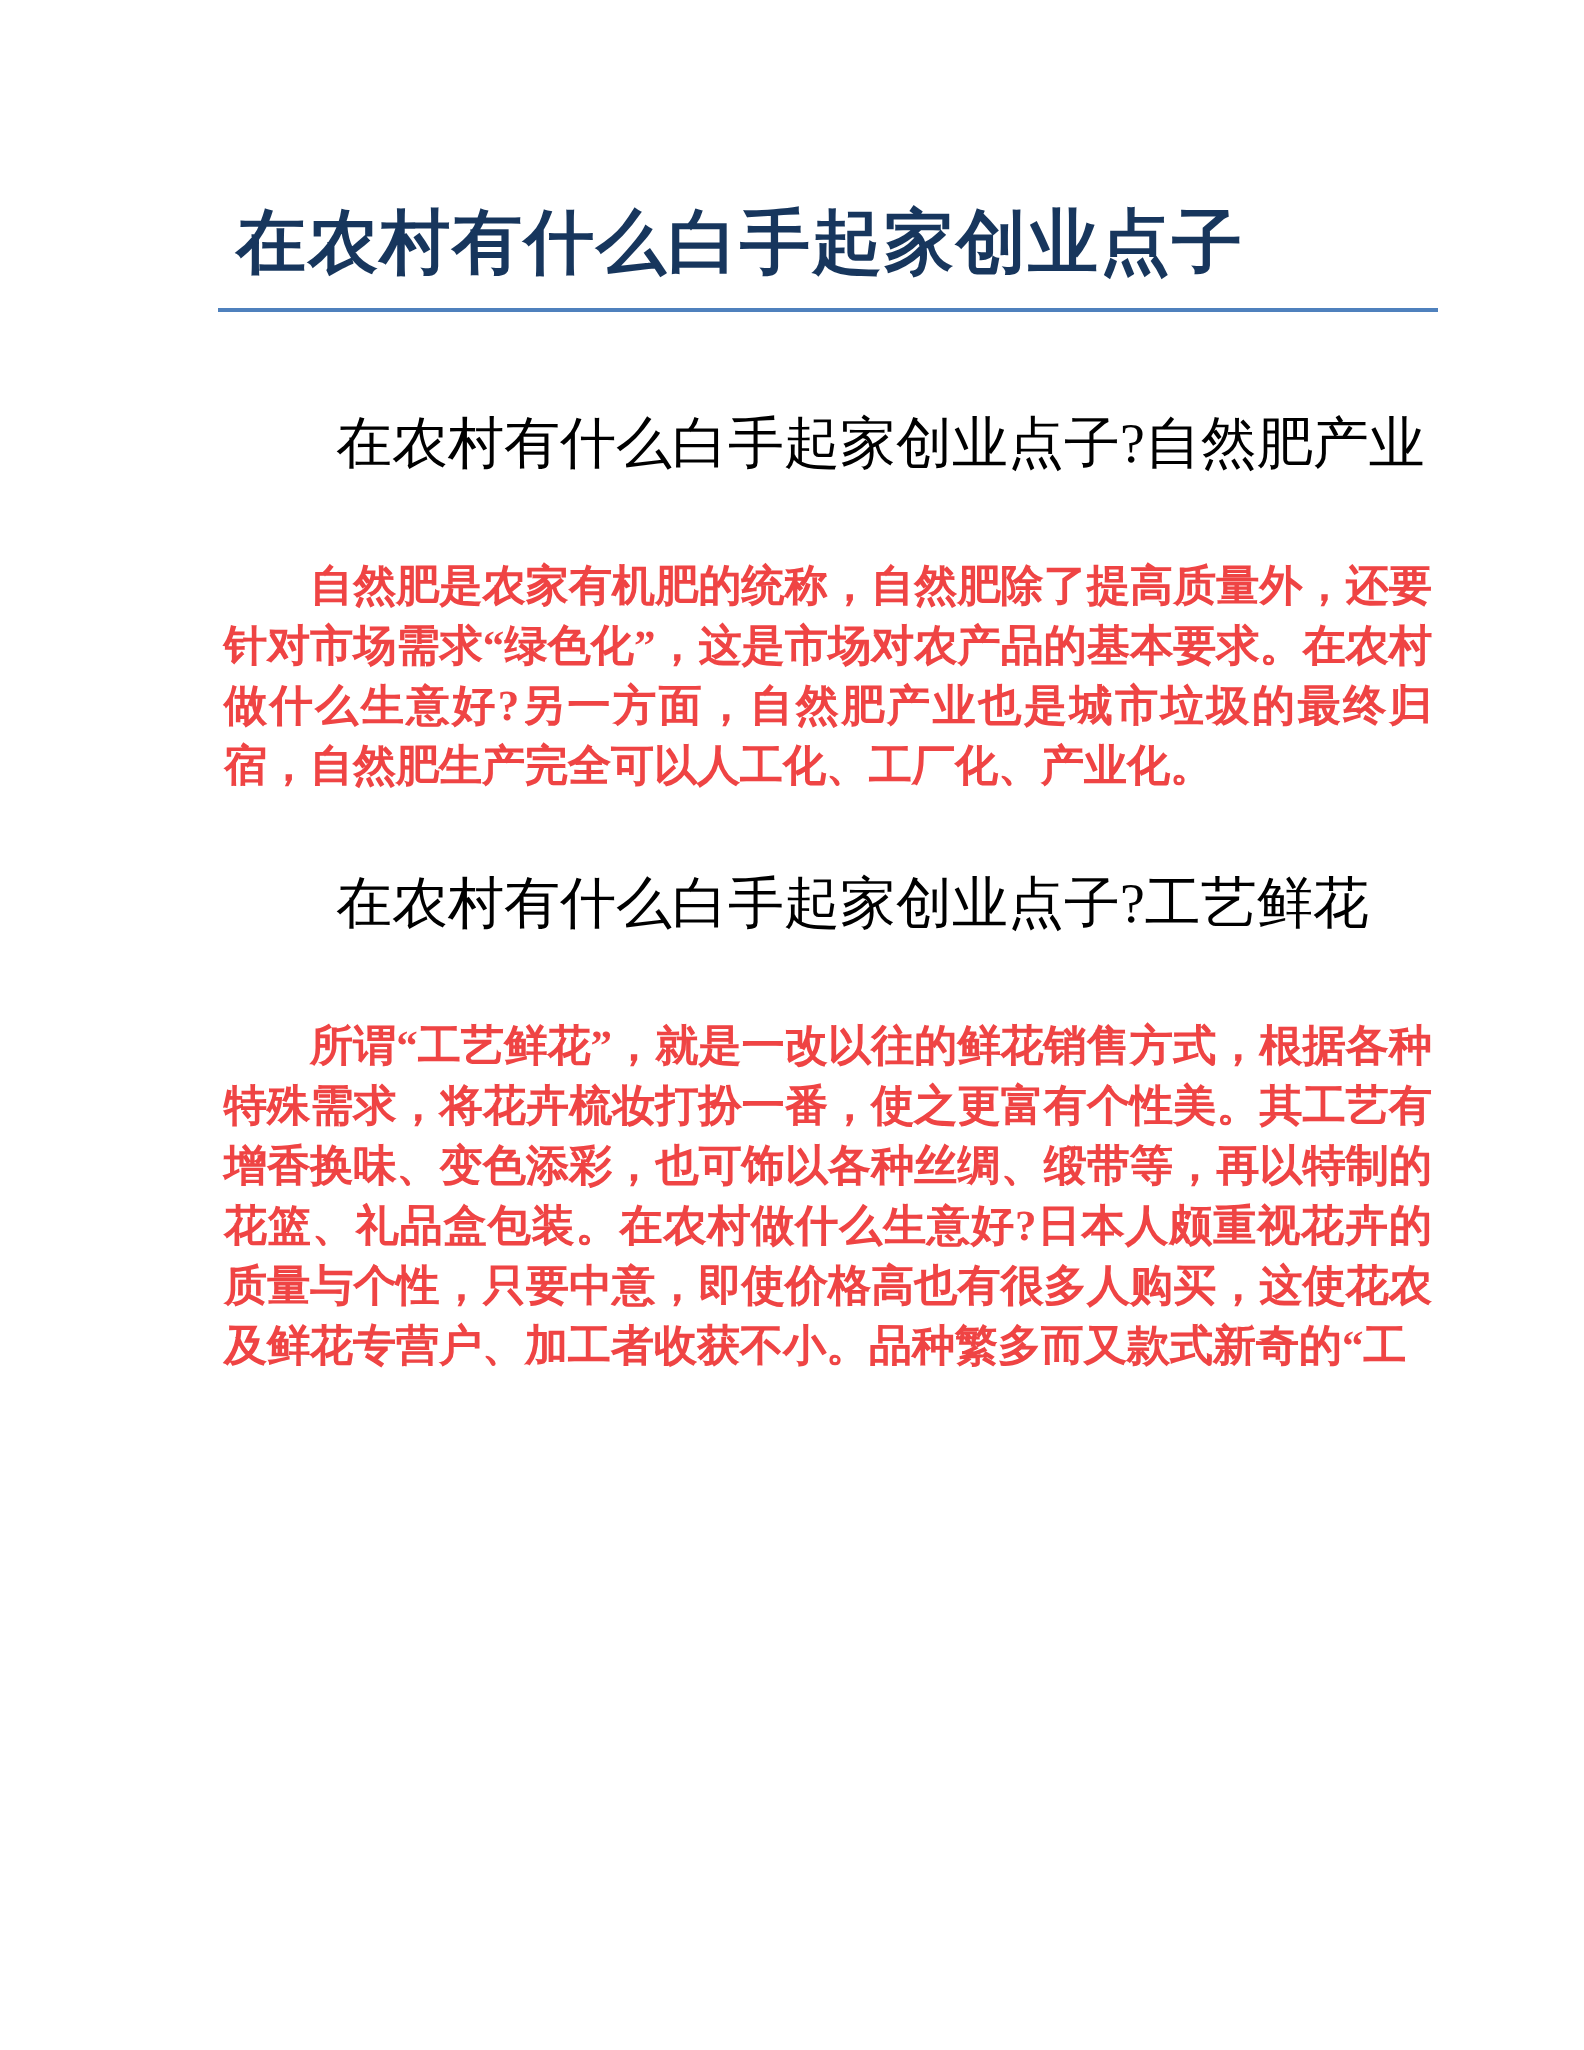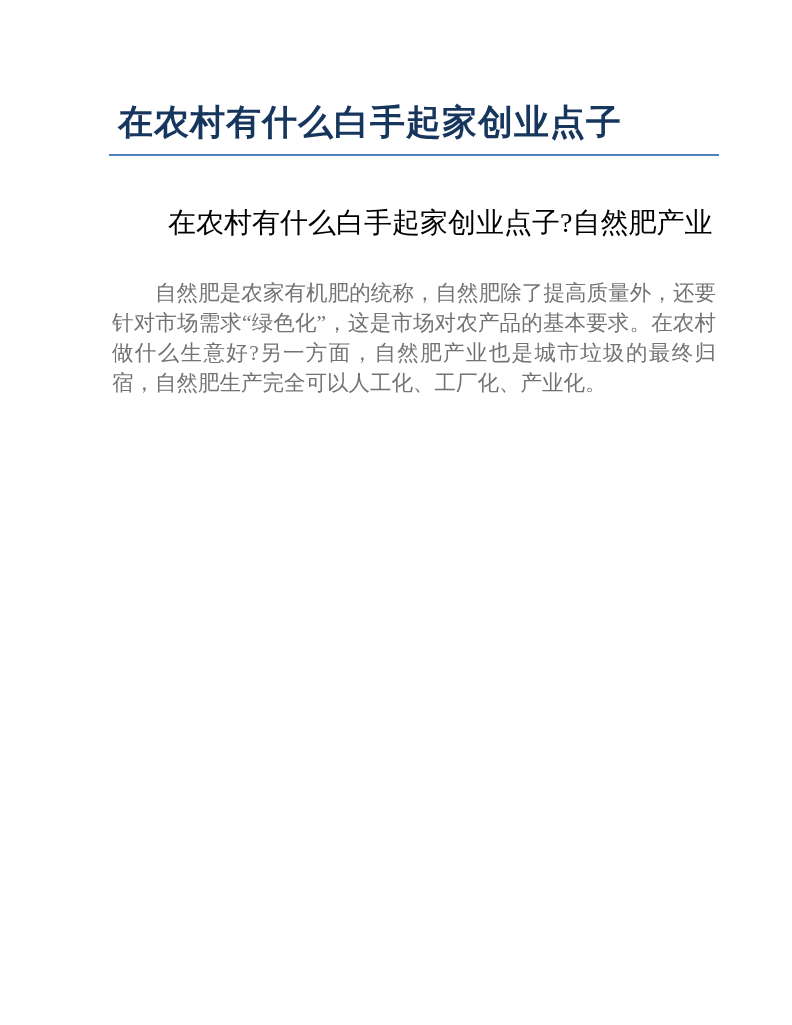--- a/index.html
+++ b/index.html
@@ -43,37 +43,42 @@
     line-height: 30px;
     font-weight: normal;
     color: #000000;
     text-indent: 2em;
     white-space: nowrap;
   }
   .para {
     margin: 0 0 40px 0;
     font-size: 21.5px;
     line-height: 30px;
-    color: #737373;
+    color: #ef4444;
     text-indent: 2em;
     text-align: justify;
     text-justify: inter-character;
+    font-weight: bold;
   }
 </style>
 </head>
 <body>
 
 <div class="doc">
 
   <div class="title-block">
     <h1 class="doc-title">在农村有什么白手起家创业点子</h1>
   </div>
 
   <div>
     <h2 class="section-heading">在农村有什么白手起家创业点子?自然肥产业</h2>
     <p class="para">自然肥是农家有机肥的统称，自然肥除了提高质量外，还要针对市场需求“绿色化”，这是市场对农产品的基本要求。在农村做什么生意好?另一方面，自然肥产业也是城市垃圾的最终归宿，自然肥生产完全可以人工化、工厂化、产业化。</p>
   </div>
 
   <div>
   </div>
 
+  <div>
+    <h2 class="section-heading">在农村有什么白手起家创业点子?工艺鲜花</h2>
+    <p class="para">所谓“工艺鲜花”，就是一改以往的鲜花销售方式，根据各种特殊需求，将花卉梳妆打扮一番，使之更富有个性美。其工艺有增香换味、变色添彩，也可饰以各种丝绸、缎带等，再以特制的花篮、礼品盒包装。在农村做什么生意好?日本人颇重视花卉的质量与个性，只要中意，即使价格高也有很多人购买，这使花农及鲜花专营户、加工者收获不小。品种繁多而又款式新奇的“工</p>
+  </div>
 
 </div>
 
 </body></html>

